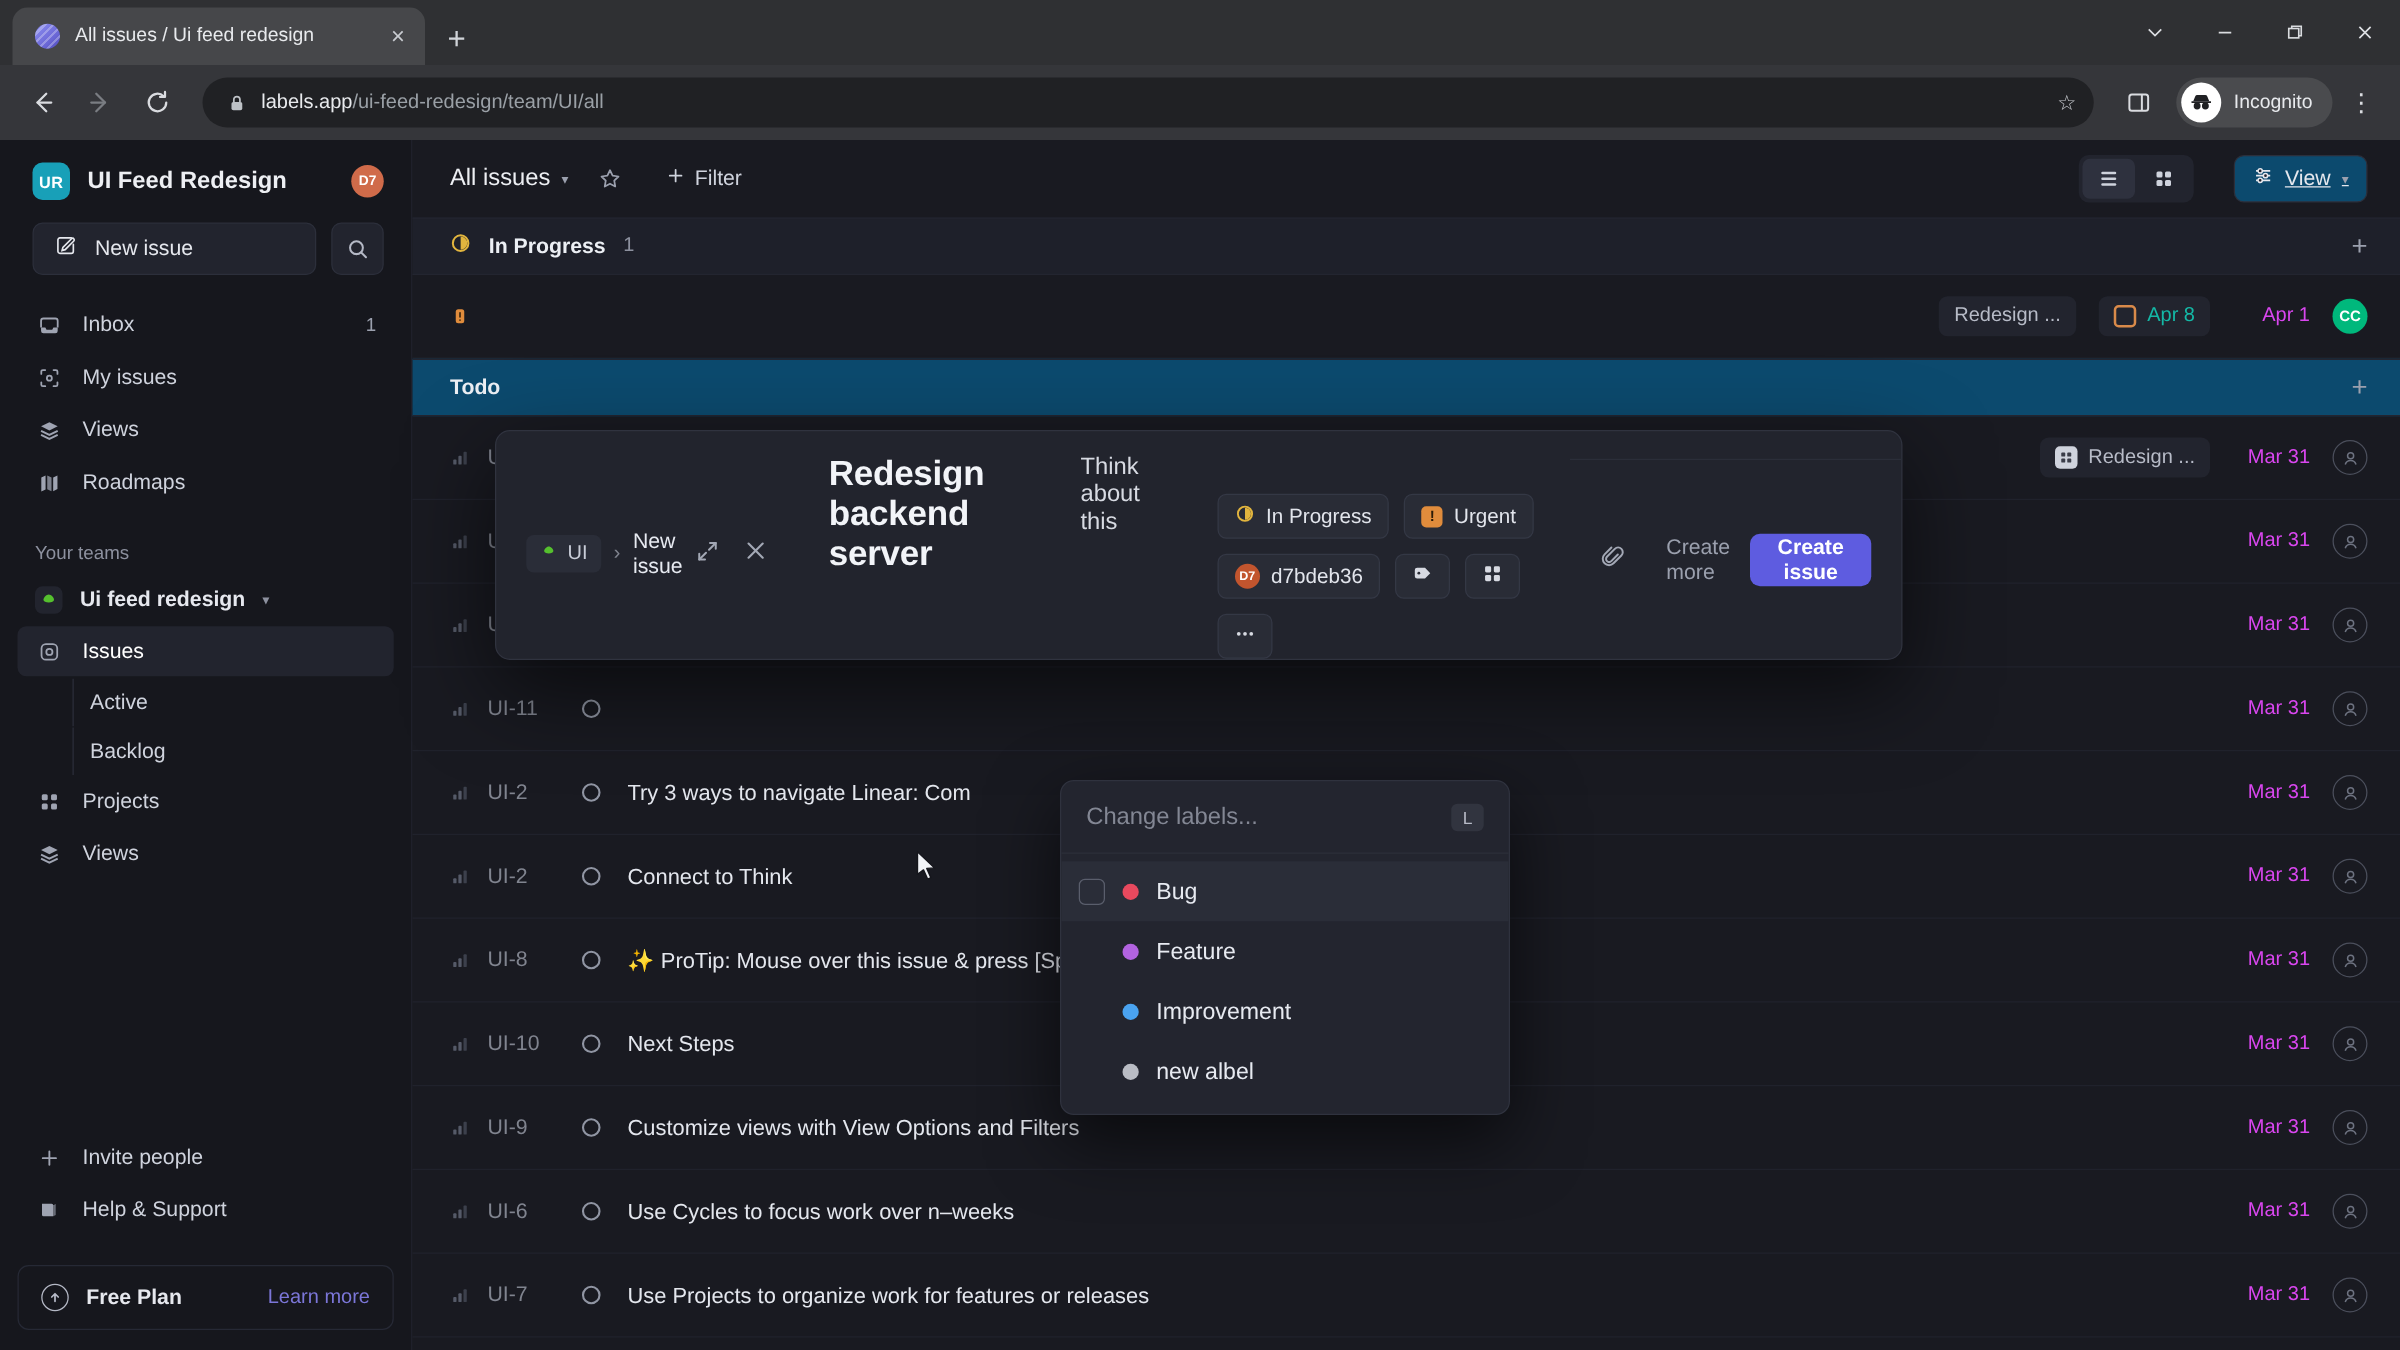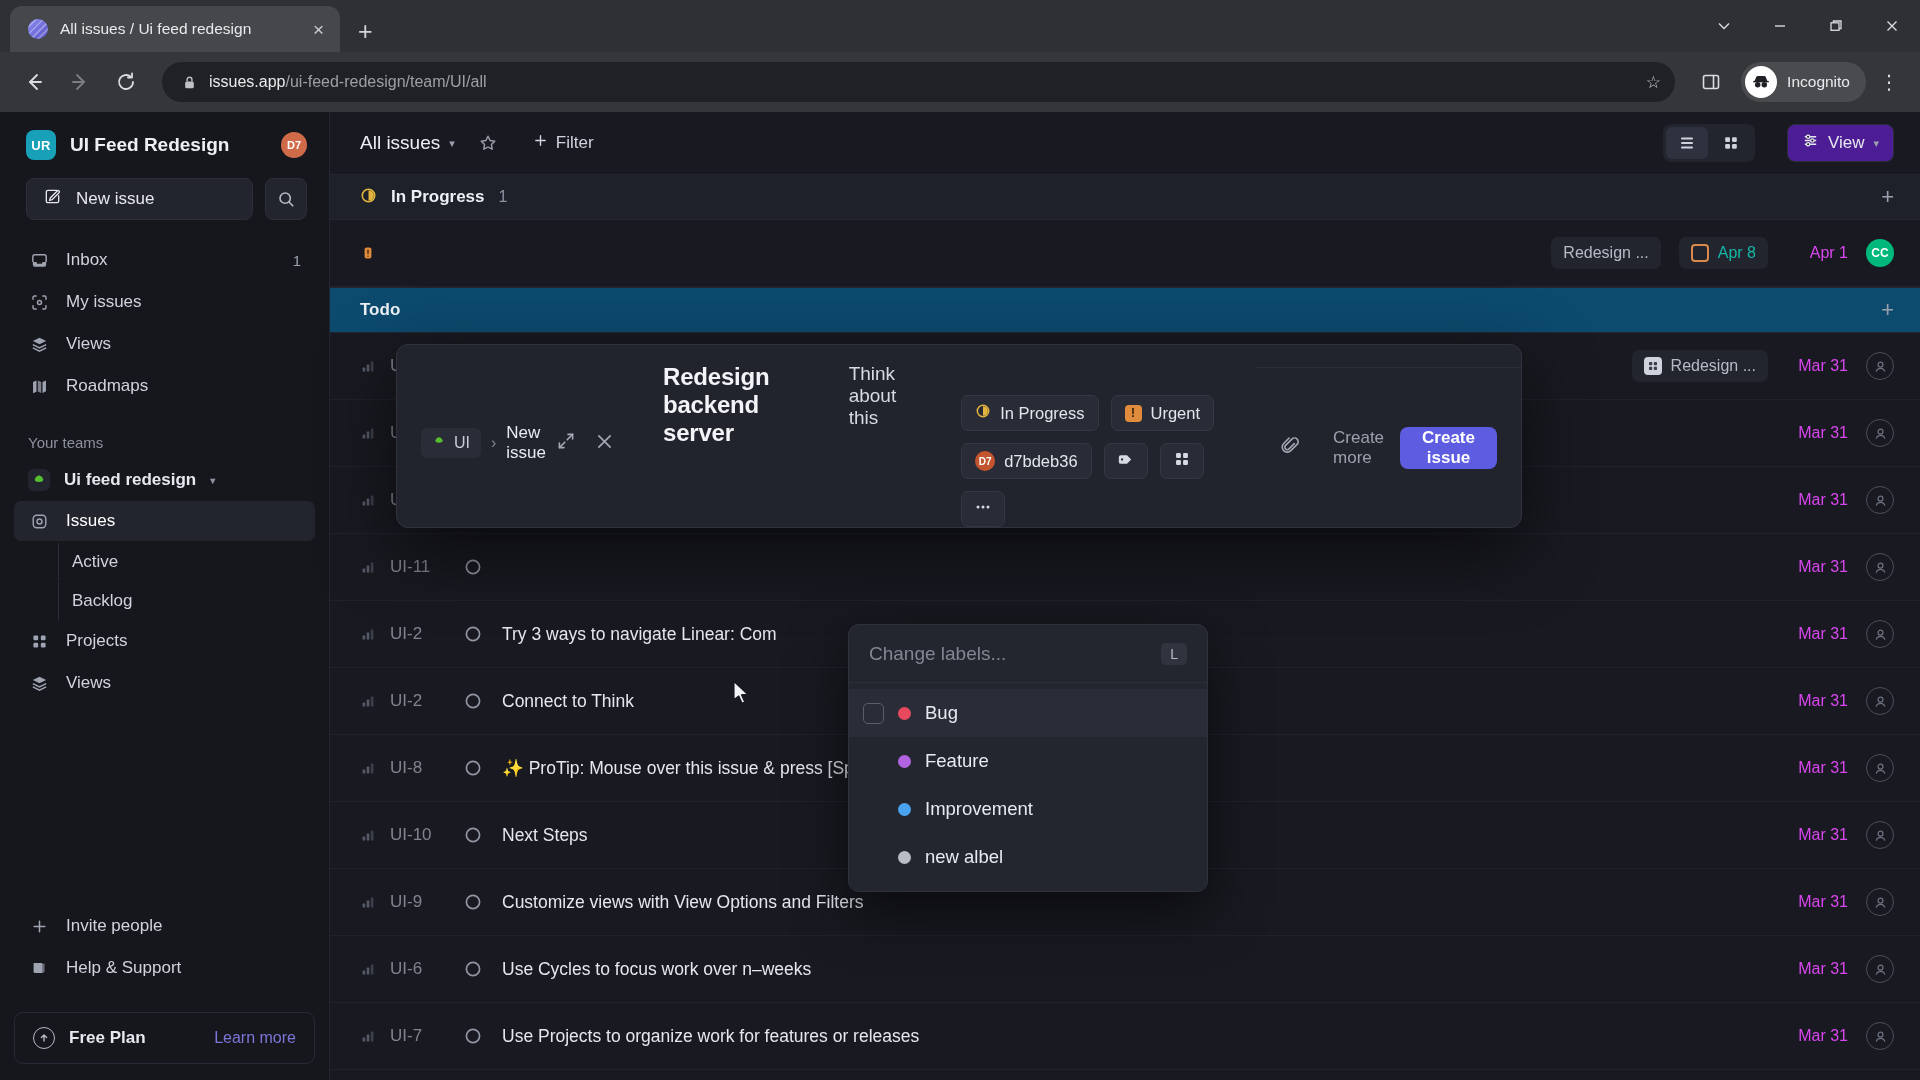--- a/index.html
+++ b/index.html
@@ -140,22 +140,22 @@
   .icon-btn-plain { color: #9ba0ae; display:flex; align-items:center; justify-content:center; width: 30px; height: 30px; }
   .filter-btn {
     display: flex; align-items: center; gap: 8px; color: #cfd3dd; font-size: 17px;
     height: 34px; padding: 0 12px; border-radius: 7px;
   }
   .tb-spacer { flex: 1; }
   .seg-group { display: flex; background: #22242e; border-radius: 8px; padding: 3px; gap: 2px; }
   .seg { width: 42px; height: 32px; border-radius: 6px; display:flex; align-items:center; justify-content:center; color: #cfd3dd; }
   .seg.sel { background: #2e313e; }
   .view-btn {
-    display: flex; align-items: center; gap: 9px; background: #4c1d95; border: 1px solid #2c2f3b;
-    border-radius: 8px; height: 38px; padding: 0 14px; color: #e6e8ee; font-size: 17px; margin-left: 14px;
+    display: flex; align-items: center; gap: 9px; background: #0c4a6e; border: 1px solid #2c2f3b;
+    border-radius: 8px; height: 38px; padding: 0 14px; color: #e6e8ee; font-size: 17px; margin-left: 14px; text-decoration: underline;
   }
 
   .group-header {
     height: 46px; background: #1e202a; display: flex; align-items: center;
     padding: 0 26px 0 30px; gap: 14px; border-top: 1px solid #232530; border-bottom: 1px solid #232530;
   }
   .gh-label { color: #eceff4; font-size: 17px; font-weight: 600; }
   .gh-count { color: #8d919f; font-size: 16px; }
   .gh-plus { margin-left: auto; color: #9ba0ae; font-size: 22px; line-height: 1; }
 
@@ -192,21 +192,21 @@
   }
   .modal-head { display: flex; align-items: center; padding: 20px 24px 6px 24px; gap: 10px; }
   .crumb-team {
     display: flex; align-items: center; gap: 8px; background: #2a2d38; border-radius: 6px;
     height: 30px; padding: 0 11px; color: #c8ccd7; font-size: 16px;
   }
   .crumb-sep { color: #80848f; font-size: 16px; }
   .crumb-cur { color: #e7eaf1; font-size: 17px; }
   .modal-head-actions { margin-left: auto; display: flex; align-items: center; gap: 18px; color: #a3a8b5; }
   .modal-title {
-    color: #f2f4f8; font-size: 24px; font-weight: 700; padding: 18px 24px 0 24px; letter-spacing: -.2px;
+    color: #f2f4f8; font-size: 28px; font-weight: 700; padding: 18px 24px 0 24px; letter-spacing: -.2px;
   }
   .modal-desc { color: #d7dae2; font-size: 19px; padding: 18px 24px 0 24px; }
   .modal-props { display: flex; align-items: center; gap: 12px; padding: 50px 24px 0 24px; flex-wrap: wrap; }
   .prop {
     display: flex; align-items: center; gap: 9px; background: #292c36; border: 1px solid #343845;
     border-radius: 7px; height: 36px; padding: 0 13px; color: #e2e5ec; font-size: 16.5px;
   }
   .prop.icon-only { padding: 0; width: 44px; justify-content: center; }
   .prio-sq { width: 17px; height: 17px; border-radius: 4px; background: #e08c3c; color: #2a1b08; font-size: 12px; font-weight: 800; display:flex; align-items:center; justify-content:center; }
   .assignee-av { width: 20px; height: 20px; border-radius: 50%; background: #c2552e; color:#fff; font-size: 10px; font-weight:700; display:flex; align-items:center; justify-content:center; }
@@ -308,21 +308,21 @@
           <path d="M17 2.5V6.5h-4" stroke="currentColor" stroke-width="1.8" fill="none" stroke-linecap="round" stroke-linejoin="round"></path>
         </svg>
     </span>
     <div class="omnibox">
       <span class="lock-icon">
         <svg width="15" height="15" viewBox="0 0 16 16">
             <rect x="3.4" y="7" width="9.2" height="7" rx="1.6" fill="currentColor"></rect>
             <path d="M5.4 7V5a2.6 2.6 0 0 1 5.2 0v2" stroke="currentColor" stroke-width="1.5" fill="none"></path>
           </svg>
       </span>
-      <span class="url"><b>issues.app</b><span>/ui-feed-redesign/team/UI/all</span></span>
+      <span class="url"><b>labels.app</b><span>/ui-feed-redesign/team/UI/all</span></span>
       <span class="omni-star">☆</span>
     </div>
     <span class="tb-icon">
       <svg width="20" height="20" viewBox="0 0 20 20">
           <rect x="2.5" y="3.5" width="15" height="13" rx="2" stroke="currentColor" stroke-width="1.6" fill="none"></rect>
           <path d="M12.5 3.5v13" stroke="currentColor" stroke-width="1.6"></path>
         </svg>
     </span>
     <div class="incognito-pill">
       <span class="incognito-avatar">

